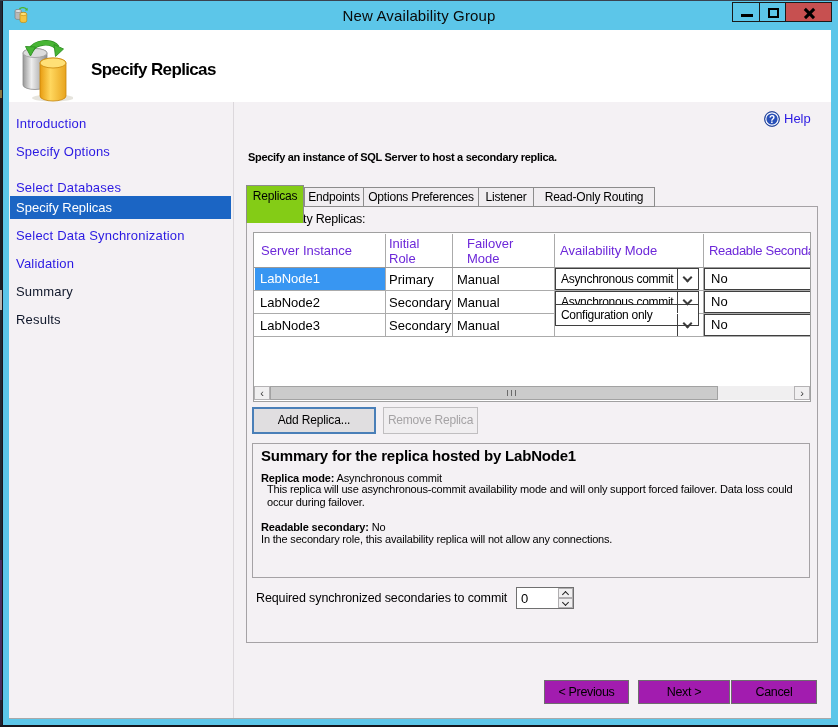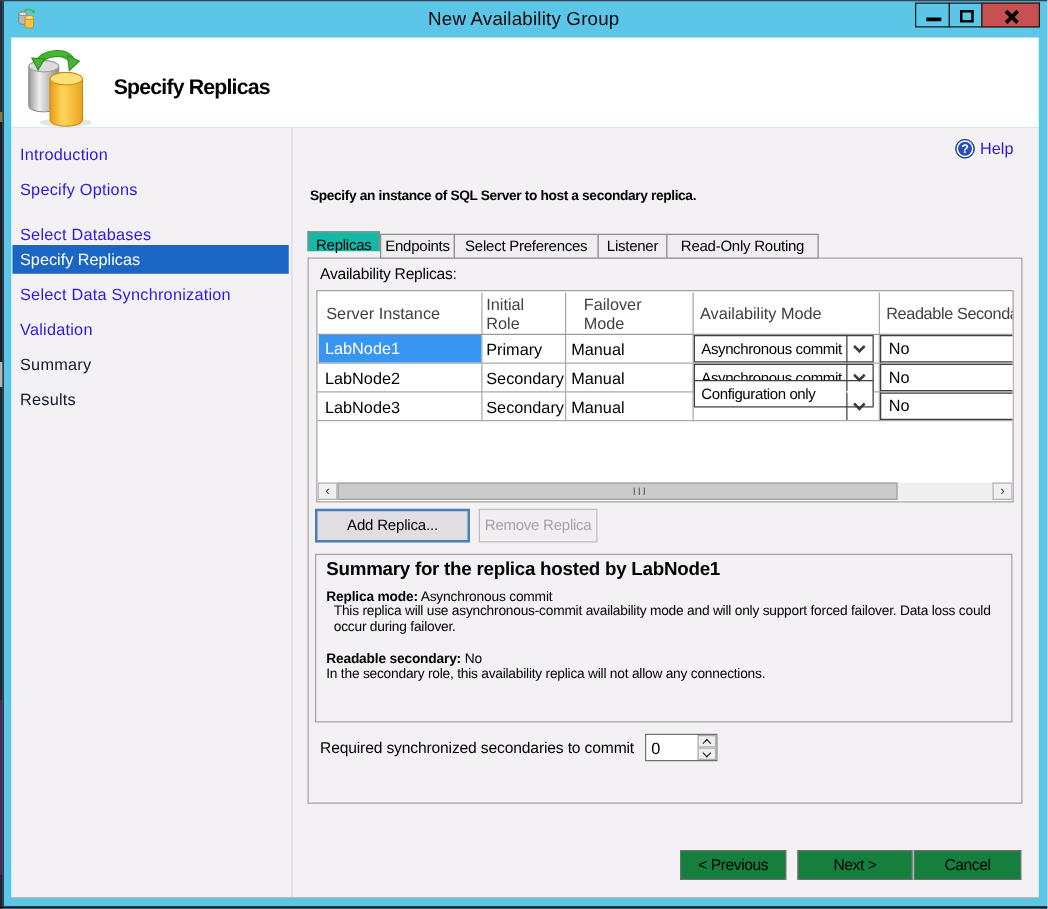--- a/index.html
+++ b/index.html
@@ -39,36 +39,36 @@
 #navsel { left:10px; top:196px; width:221px; height:23px; background:#1b65c4; color:#fff; font-size:13px; line-height:23px; padding-left:6px; }
 
 
 #helptxt { left:784px; top:111px; font-size:13px; color:#2a19e2; }
 
 
 #instr { left:248px; top:151px; font-size:11px; font-weight:bold; letter-spacing:-0.3px; white-space:nowrap; }
 
 
 .tab { top:187px; height:20px; background:#f0edf0; border:1px solid #8c8c8c; font-size:12px; letter-spacing:-0.2px; text-align:center; line-height:18px; white-space:nowrap; }
-#tab0 { left:246px; top:185px; width:58px; height:16px; background:#14b8a6; border-bottom:none; z-index:5; line-height:20px; }
+#tab0 { left:246px; top:185px; width:58px; height:38px; background:#84cc16; border-bottom:none; z-index:5; line-height:20px; }
 #tab1 { left:304px; width:60px; }
 #tab2 { left:363px; width:116px; }
 #tab3 { left:478px; width:56px; }
 #tab4 { left:533px; width:122px; }
 
 
 #panel { left:246px; top:206px; width:572px; height:437px; border:1px solid #a5a2a5; background:#f4f1f4; }
 #avlbl { left:256px; top:212px; font-size:12.5px; letter-spacing:-0.2px; }
 
 
 #tbl { left:253px; top:232px; width:558px; height:170px; border:1px solid #a0a0a0; background:#fff; }
 .vline { top:234px; width:1px; height:103px; background:#ababab; }
 #hline0 { left:254px; top:267px; width:556px; height:1px; background:#9a9a9a; }
 .hline { left:254px; width:556px; height:1px; background:#ababab; }
-.hdrtxt { font-size:13px; color:#404040; }
+.hdrtxt { font-size:13px; color:#6d28d9; }
 .cell { font-size:13px; color:#000; }
 #selcell { left:255px; top:268px; width:130px; height:22px; background:#3896f2; color:#fff; font-size:13px; line-height:22px; padding-left:5px; }
 
 .combo { left:555px; width:144px; height:22px; border:1px solid #3f3f3f; background:#fff; font-size:12px; letter-spacing:-0.3px; line-height:20px; padding-left:5px; white-space:nowrap; overflow:hidden; }
 .combosep { left:677px; width:1px; height:22px; background:#3f3f3f; }
 .nobox { left:704px; width:106px; height:22px; border:1px solid #3f3f3f; border-right:none; background:#fff; font-size:13px; line-height:20px; padding-left:6px; }
 .chev { width:7px; height:7px; border-right:2px solid #3a3a3a; border-bottom:2px solid #3a3a3a; transform:rotate(45deg); }
 
 
 #sbar { left:254px; top:386px; width:556px; height:14px; background:#f0eff0; }
@@ -87,21 +87,21 @@
 .s11 { font-size:11px; letter-spacing:-0.18px; line-height:12.7px; white-space:nowrap; }
 
 
 #reqlbl { left:256px; top:591px; font-size:12.5px; letter-spacing:-0.12px; white-space:nowrap; }
 #spin { left:516px; top:587px; width:58px; height:22px; border:1px solid #707070; background:#fff; }
 #spinval { left:521px; top:591px; font-size:13px; }
 .spbtn { left:558px; width:15px; height:10px; background:#f0eff0; border:1px solid #b0aeb0; }
 .chevsm { position:absolute; width:5px; height:5px; border-right:1.5px solid #222; border-bottom:1.5px solid #222; }
 
 
-.bbtn { top:680px; height:24px; background:#15803d; border:1px solid #6e6c6e; font-size:12.5px; letter-spacing:-0.35px; text-align:center; line-height:22px; }
+.bbtn { top:680px; height:24px; background:#a21caf; border:1px solid #6e6c6e; font-size:12.5px; letter-spacing:-0.35px; text-align:center; line-height:22px; }
 #prev { left:544px; width:85px; }
 #next { left:638px; width:92px; }
 #cancel { left:731px; width:86px; }
 </style>
 </head>
 <body>
 <div class="abs" id="desk"></div>
 <div class="abs" id="outl"></div>
 <div class="abs" id="topl"></div>
 
@@ -167,21 +167,21 @@
   <circle cx="8" cy="8" r="6.2" fill="none" stroke="#ffffff" stroke-width="1.2"></circle>
   <circle cx="8" cy="8" r="7.5" fill="none" stroke="#1a3a8c" stroke-width="0.8"></circle>
   <text x="8" y="11.5" font-size="10" font-weight="bold" fill="#fff" text-anchor="middle" font-family="Liberation Sans">?</text>
 </svg>
 <div class="abs" id="helptxt">Help</div>
 
 <div class="abs" id="instr">Specify an instance of SQL Server to host a secondary replica.</div>
 
 <div class="abs" id="panel"></div>
 <div class="abs tab" id="tab1">Endpoints</div>
-<div class="abs tab" id="tab2">Select Preferences</div>
+<div class="abs tab" id="tab2">Options Preferences</div>
 <div class="abs tab" id="tab3">Listener</div>
 <div class="abs tab" id="tab4">Read-Only Routing</div>
 <div class="abs tab" id="tab0">Replicas</div>
 
 <div class="abs" id="avlbl">Availability Replicas:</div>
 
 <div class="abs" id="tbl"></div>
 <div class="abs vline" style="left:385px"></div>
 <div class="abs vline" style="left:452px"></div>
 <div class="abs vline" style="left:554px"></div>

